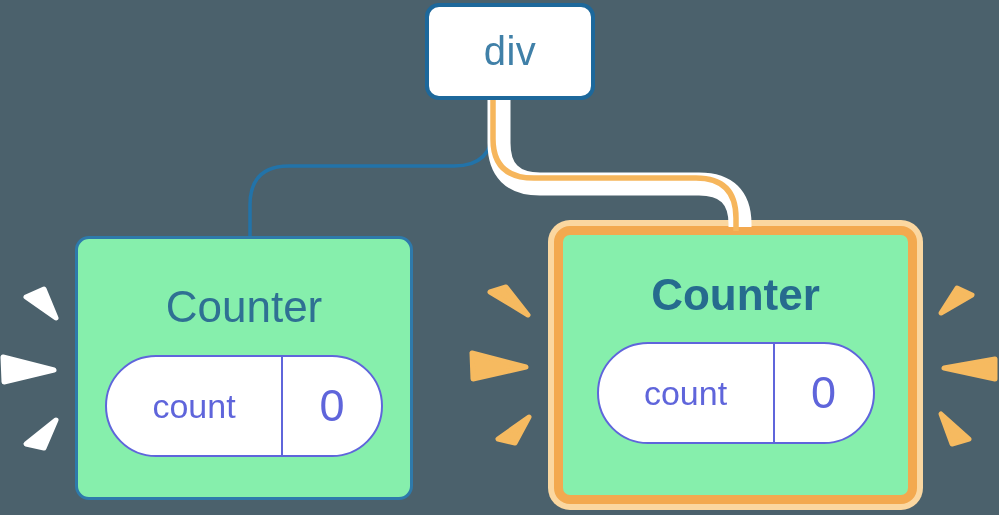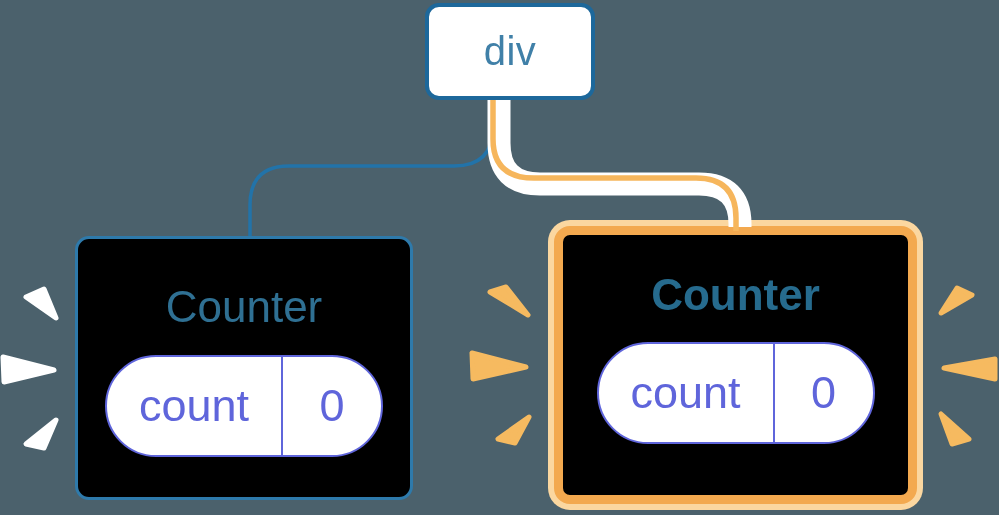--- a/index.html
+++ b/index.html
@@ -12,41 +12,41 @@
   svg.edge-layer{position:absolute;left:0;top:0;z-index:2;}
   
   .root-node{
     position:absolute;left:425px;top:3px;width:170px;height:97px;
     background:#ffffff;border:4px solid #1d689b;border-radius:14px;
     display:flex;align-items:center;justify-content:center;z-index:3;
   }
   .root-node .label{font-size:40px;font-weight:500;color:#4080a8;letter-spacing:0.5px;}
   
   .card{
-    position:absolute;background:#000000;z-index:1;
+    position:absolute;background:#86efac;z-index:1;
     display:flex;flex-direction:column;align-items:center;
   }
   .card.left{
     left:75px;top:236px;width:338px;height:264px;
     border:3px solid #2e7aab;border-radius:14px;
     padding-top:45px;gap:25px;
   }
   .card.right{
     left:554px;top:226px;width:363px;height:278px;
     border:9px solid #f3a94f;border-radius:16px;
     box-shadow:0 0 0 6px #fbd7a0;
     padding-top:37px;gap:24px;
   }
   .card .title{font-size:44px;line-height:46px;font-weight:500;color:#2f7093;}
   .card.right .title{font-weight:700;color:#266b8e;}
   .pill{
     width:278px;height:102px;border:2px solid #5f65db;border-radius:51px;
     display:flex;align-items:stretch;color:#5f65db;background:#ffffff;
   }
-  .pill .key{flex:1;display:flex;align-items:center;justify-content:center;font-size:45px;}
+  .pill .key{flex:1;display:flex;align-items:center;justify-content:center;font-size:34px;}
   .pill .val{width:100px;border-left:2px solid #5f65db;display:flex;align-items:center;justify-content:center;font-size:45px;}
   .spark-white{fill:#ffffff;stroke:#ffffff;stroke-width:5;stroke-linejoin:round;}
   .spark-orange{fill:#f6ba60;stroke:#f6ba60;stroke-width:5;stroke-linejoin:round;}
 </style>
 </head>
 <body>
 
 <div class="stage">
 
   <svg class="edge-layer" width="999" height="515" viewBox="0 0 999 515">

